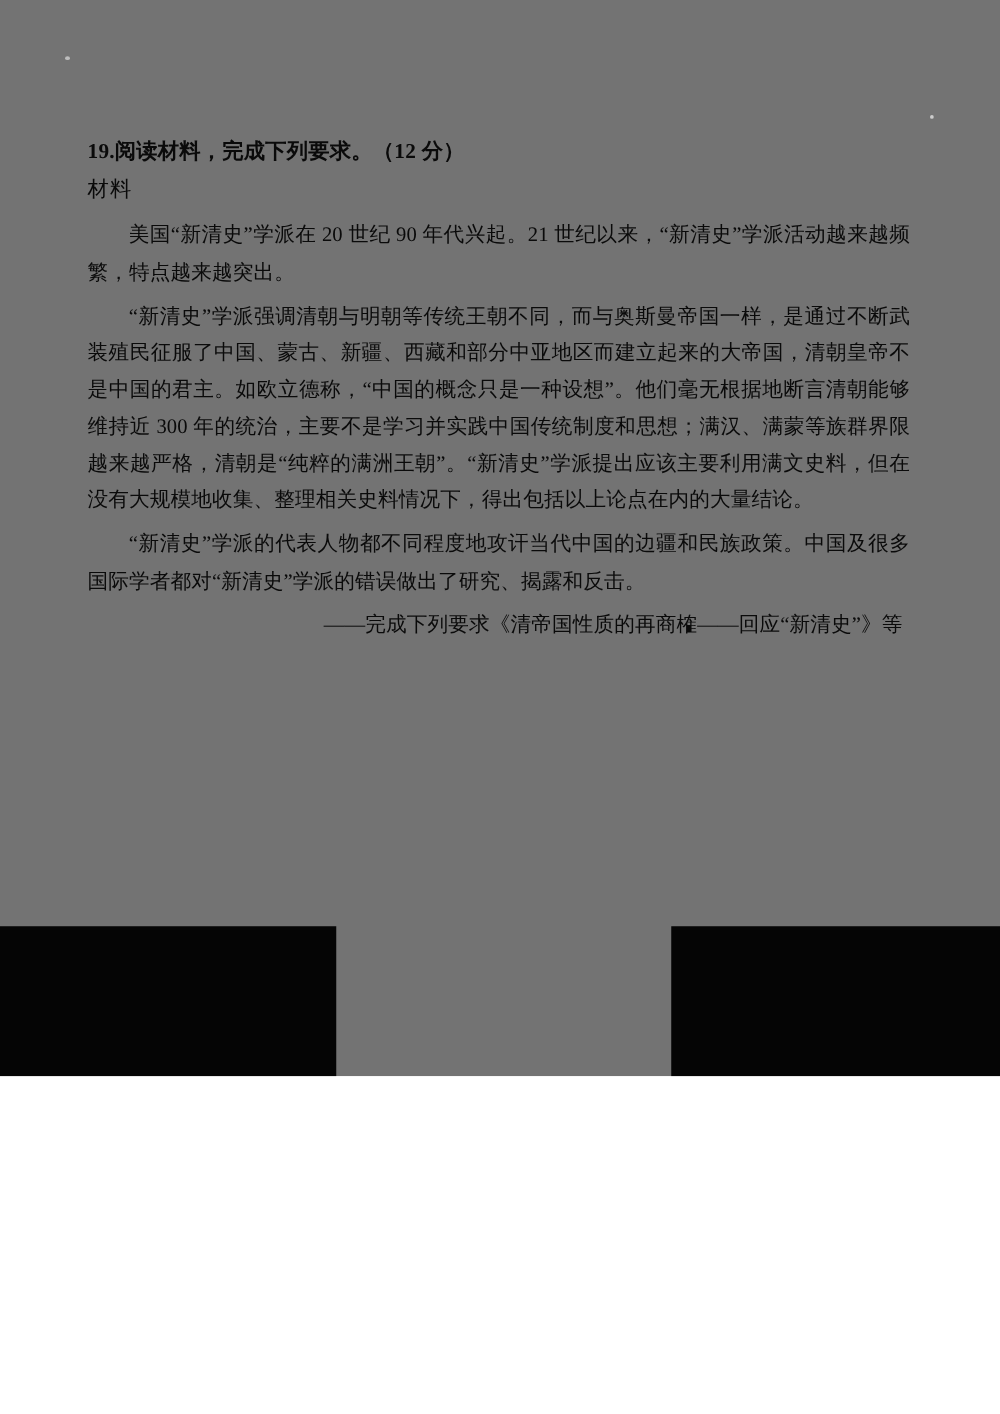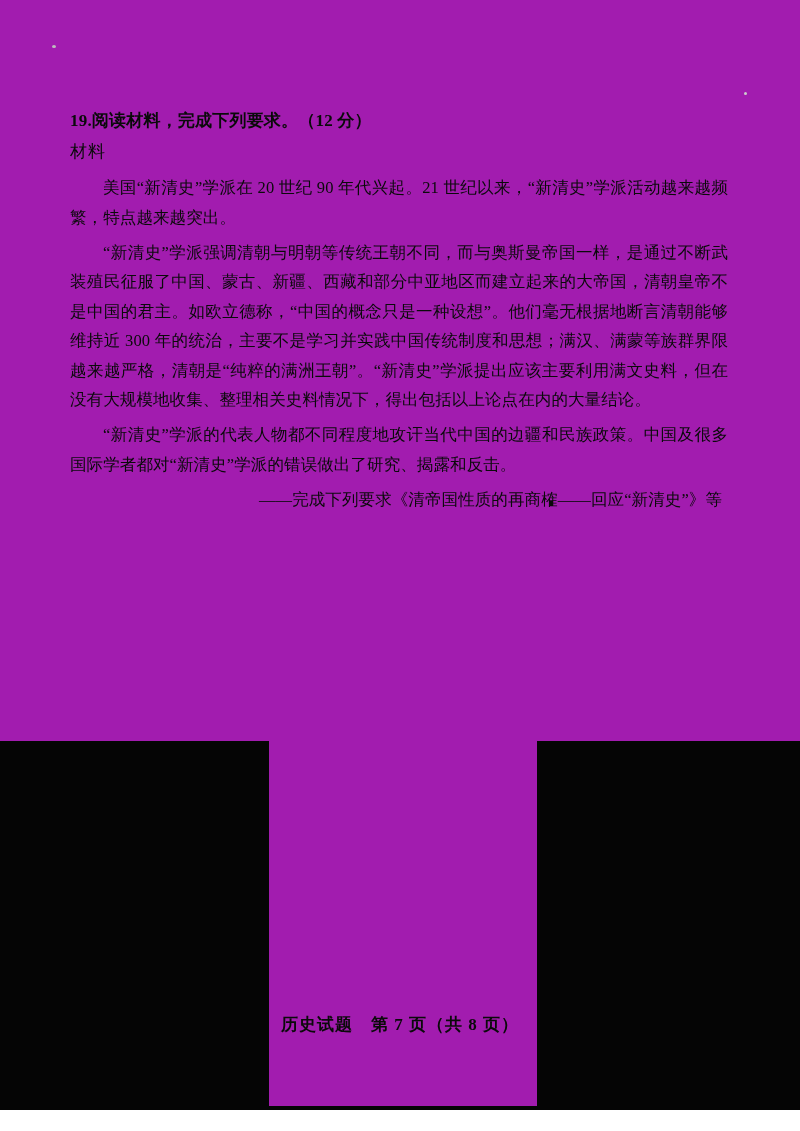--- a/index.html
+++ b/index.html
@@ -3,22 +3,22 @@
 <meta charset="utf-8">
 <style>
   html, body {
     margin: 0;
     padding: 0;
     background: #ffffff;
   }
   .page {
     position: relative;
     width: 800px;
-    height: 1110px;
-    background: #a21caf;
+    height: 861px;
+    background: #737373;
     overflow: hidden;
     font-family: "Liberation Serif", "DejaVu Serif", serif;
     color: #0a0a0a;
   }
   
   .speck {
     position: absolute;
     background: #bdbdbd;
     border-radius: 50%;
   }

